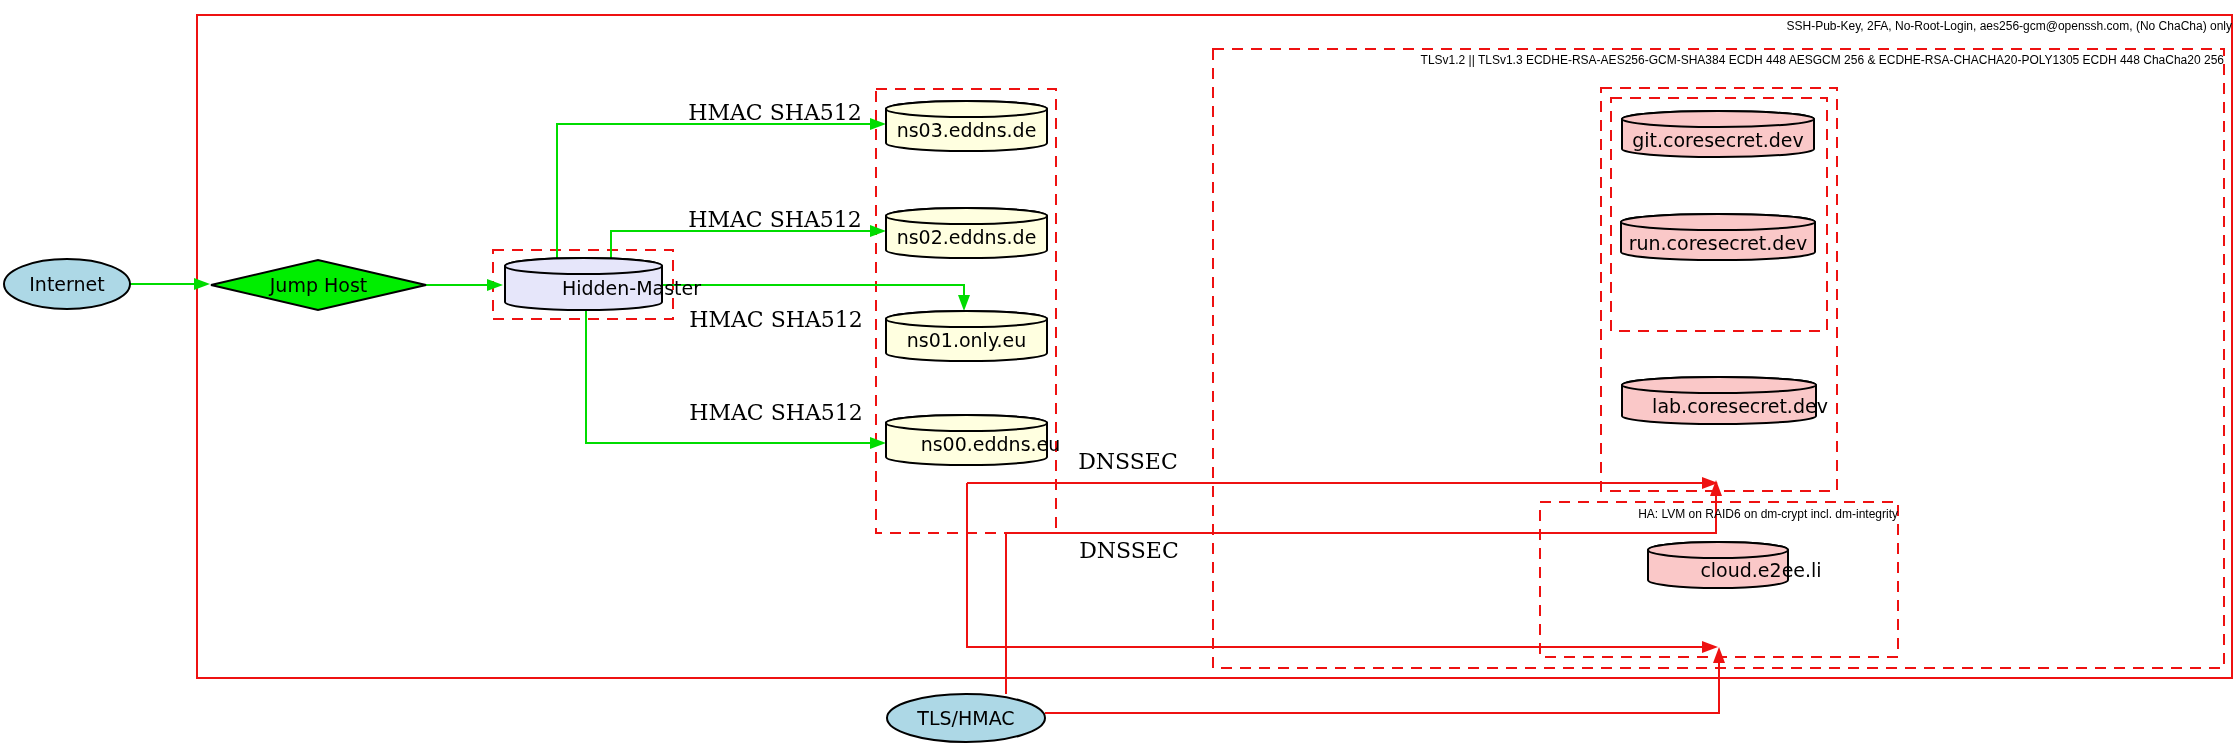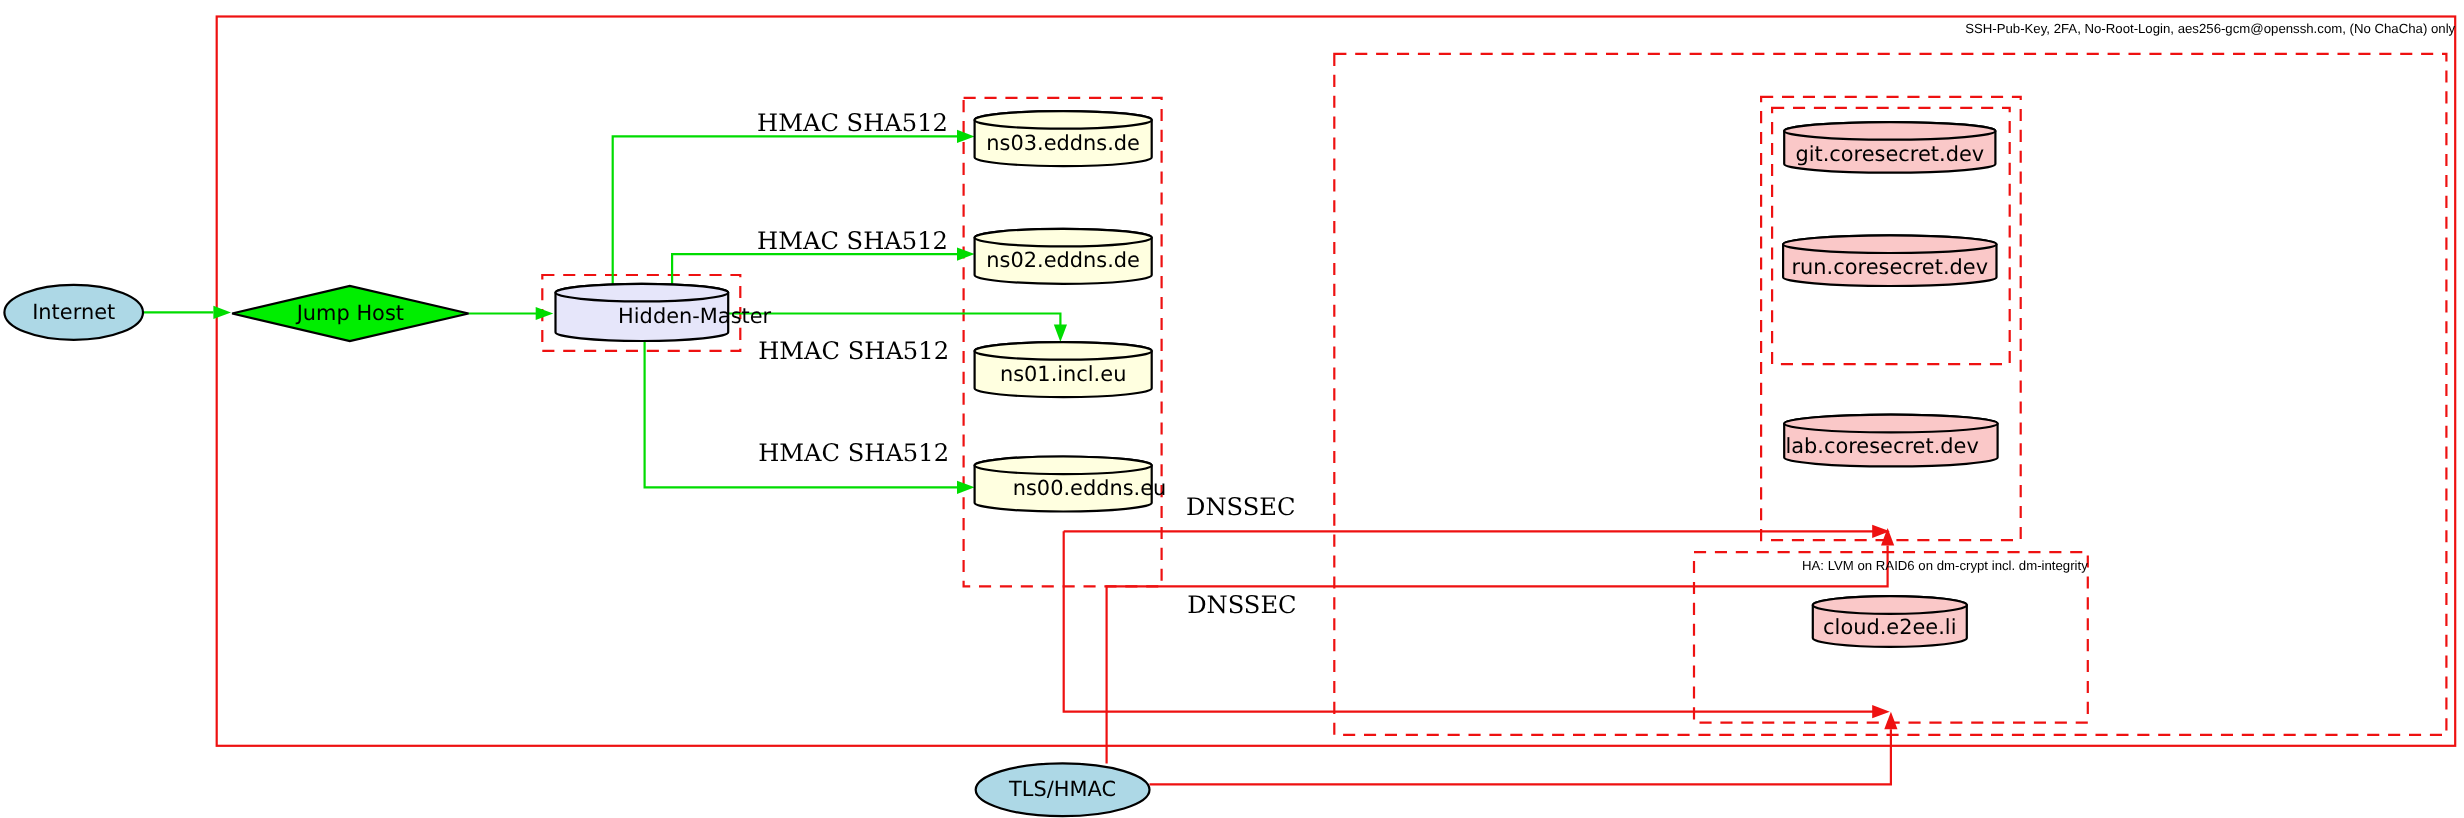--- a/index.html
+++ b/index.html
@@ -125,35 +125,36 @@
       <g fill="#fac8c8">
         <path d="M1648,550 L1648,580 A70,8 0 0 0 1788,580 L1788,550 A70,8 0 0 0 1648,550 Z"></path>
         <ellipse cx="1718" cy="550" rx="70" ry="8"></ellipse>
       </g>
 
       <ellipse cx="966" cy="718" rx="79" ry="24" fill="#add8e6"></ellipse>
     </g>
   </svg>
 
   <div class="lbl cluster-lbl" style="left:197px;top:17px;width:2035px;">SSH-Pub-Key, 2FA, No-Root-Login, aes256-gcm@openssh.com, (No ChaCha) only</div>
+  <div class="lbl cluster-lbl" style="left:1213px;top:51px;width:1011px;">TLSv1.2 || TLSv1.3 ECDHE-RSA-AES256-GCM-SHA384 ECDH 448 AESGCM 256 &amp; ECDHE-RSA-CHACHA20-POLY1305 ECDH 448 ChaCha20 256</div>
   <div class="lbl cluster-lbl" style="left:1540px;top:505px;width:358px;">HA: LVM on RAID6 on dm-crypt incl. dm-integrity</div>
 
   <div class="lbl edge-lbl" style="left:675px;top:102px;width:200px;">HMAC SHA512</div>
   <div class="lbl edge-lbl" style="left:675px;top:209px;width:200px;">HMAC SHA512</div>
   <div class="lbl edge-lbl" style="left:676px;top:309px;width:200px;">HMAC SHA512</div>
   <div class="lbl edge-lbl" style="left:676px;top:402px;width:200px;">HMAC SHA512</div>
   <div class="lbl edge-lbl" style="left:1068px;top:451px;width:120px;">DNSSEC</div>
   <div class="lbl edge-lbl" style="left:1069px;top:540px;width:120px;">DNSSEC</div>
 
   <div class="lbl node-lbl" style="left:4px;top:273px;width:126px;">Internet</div>
   <div class="lbl node-lbl" style="left:211px;top:274px;width:215px;">Jump Host</div>
   <div class="lbl node-lbl" style="left:505px;top:277px;width:157px;padding-left:48px;">Hidden-Master</div>
   <div class="lbl node-lbl" style="left:886px;top:119px;width:161px;">ns03.eddns.de</div>
   <div class="lbl node-lbl" style="left:886px;top:226px;width:161px;">ns02.eddns.de</div>
-  <div class="lbl node-lbl" style="left:886px;top:329px;width:161px;">ns01.incl.eu</div>
+  <div class="lbl node-lbl" style="left:886px;top:329px;width:161px;">ns01.only.eu</div>
   <div class="lbl node-lbl" style="left:886px;top:433px;width:161px;padding-left:24px;">ns00.eddns.eu</div>
   <div class="lbl node-lbl" style="left:1622px;top:129px;width:192px;">git.coresecret.dev</div>
   <div class="lbl node-lbl" style="left:1621px;top:232px;width:194px;">run.coresecret.dev</div>
-  <div class="lbl node-lbl" style="left:1622px;top:395px;width:178px;">lab.coresecret.dev</div>
-  <div class="lbl node-lbl" style="left:1648px;top:559px;width:140px;">cloud.e2ee.li</div>
+  <div class="lbl node-lbl" style="left:1622px;top:395px;width:178px;padding-left:29px;">lab.coresecret.dev</div>
+  <div class="lbl node-lbl" style="left:1648px;top:559px;width:140px;padding-left:43px;">cloud.e2ee.li</div>
   <div class="lbl node-lbl" style="left:887px;top:707px;width:158px;">TLS/HMAC</div>
 
 </div>
 
 </body></html>

